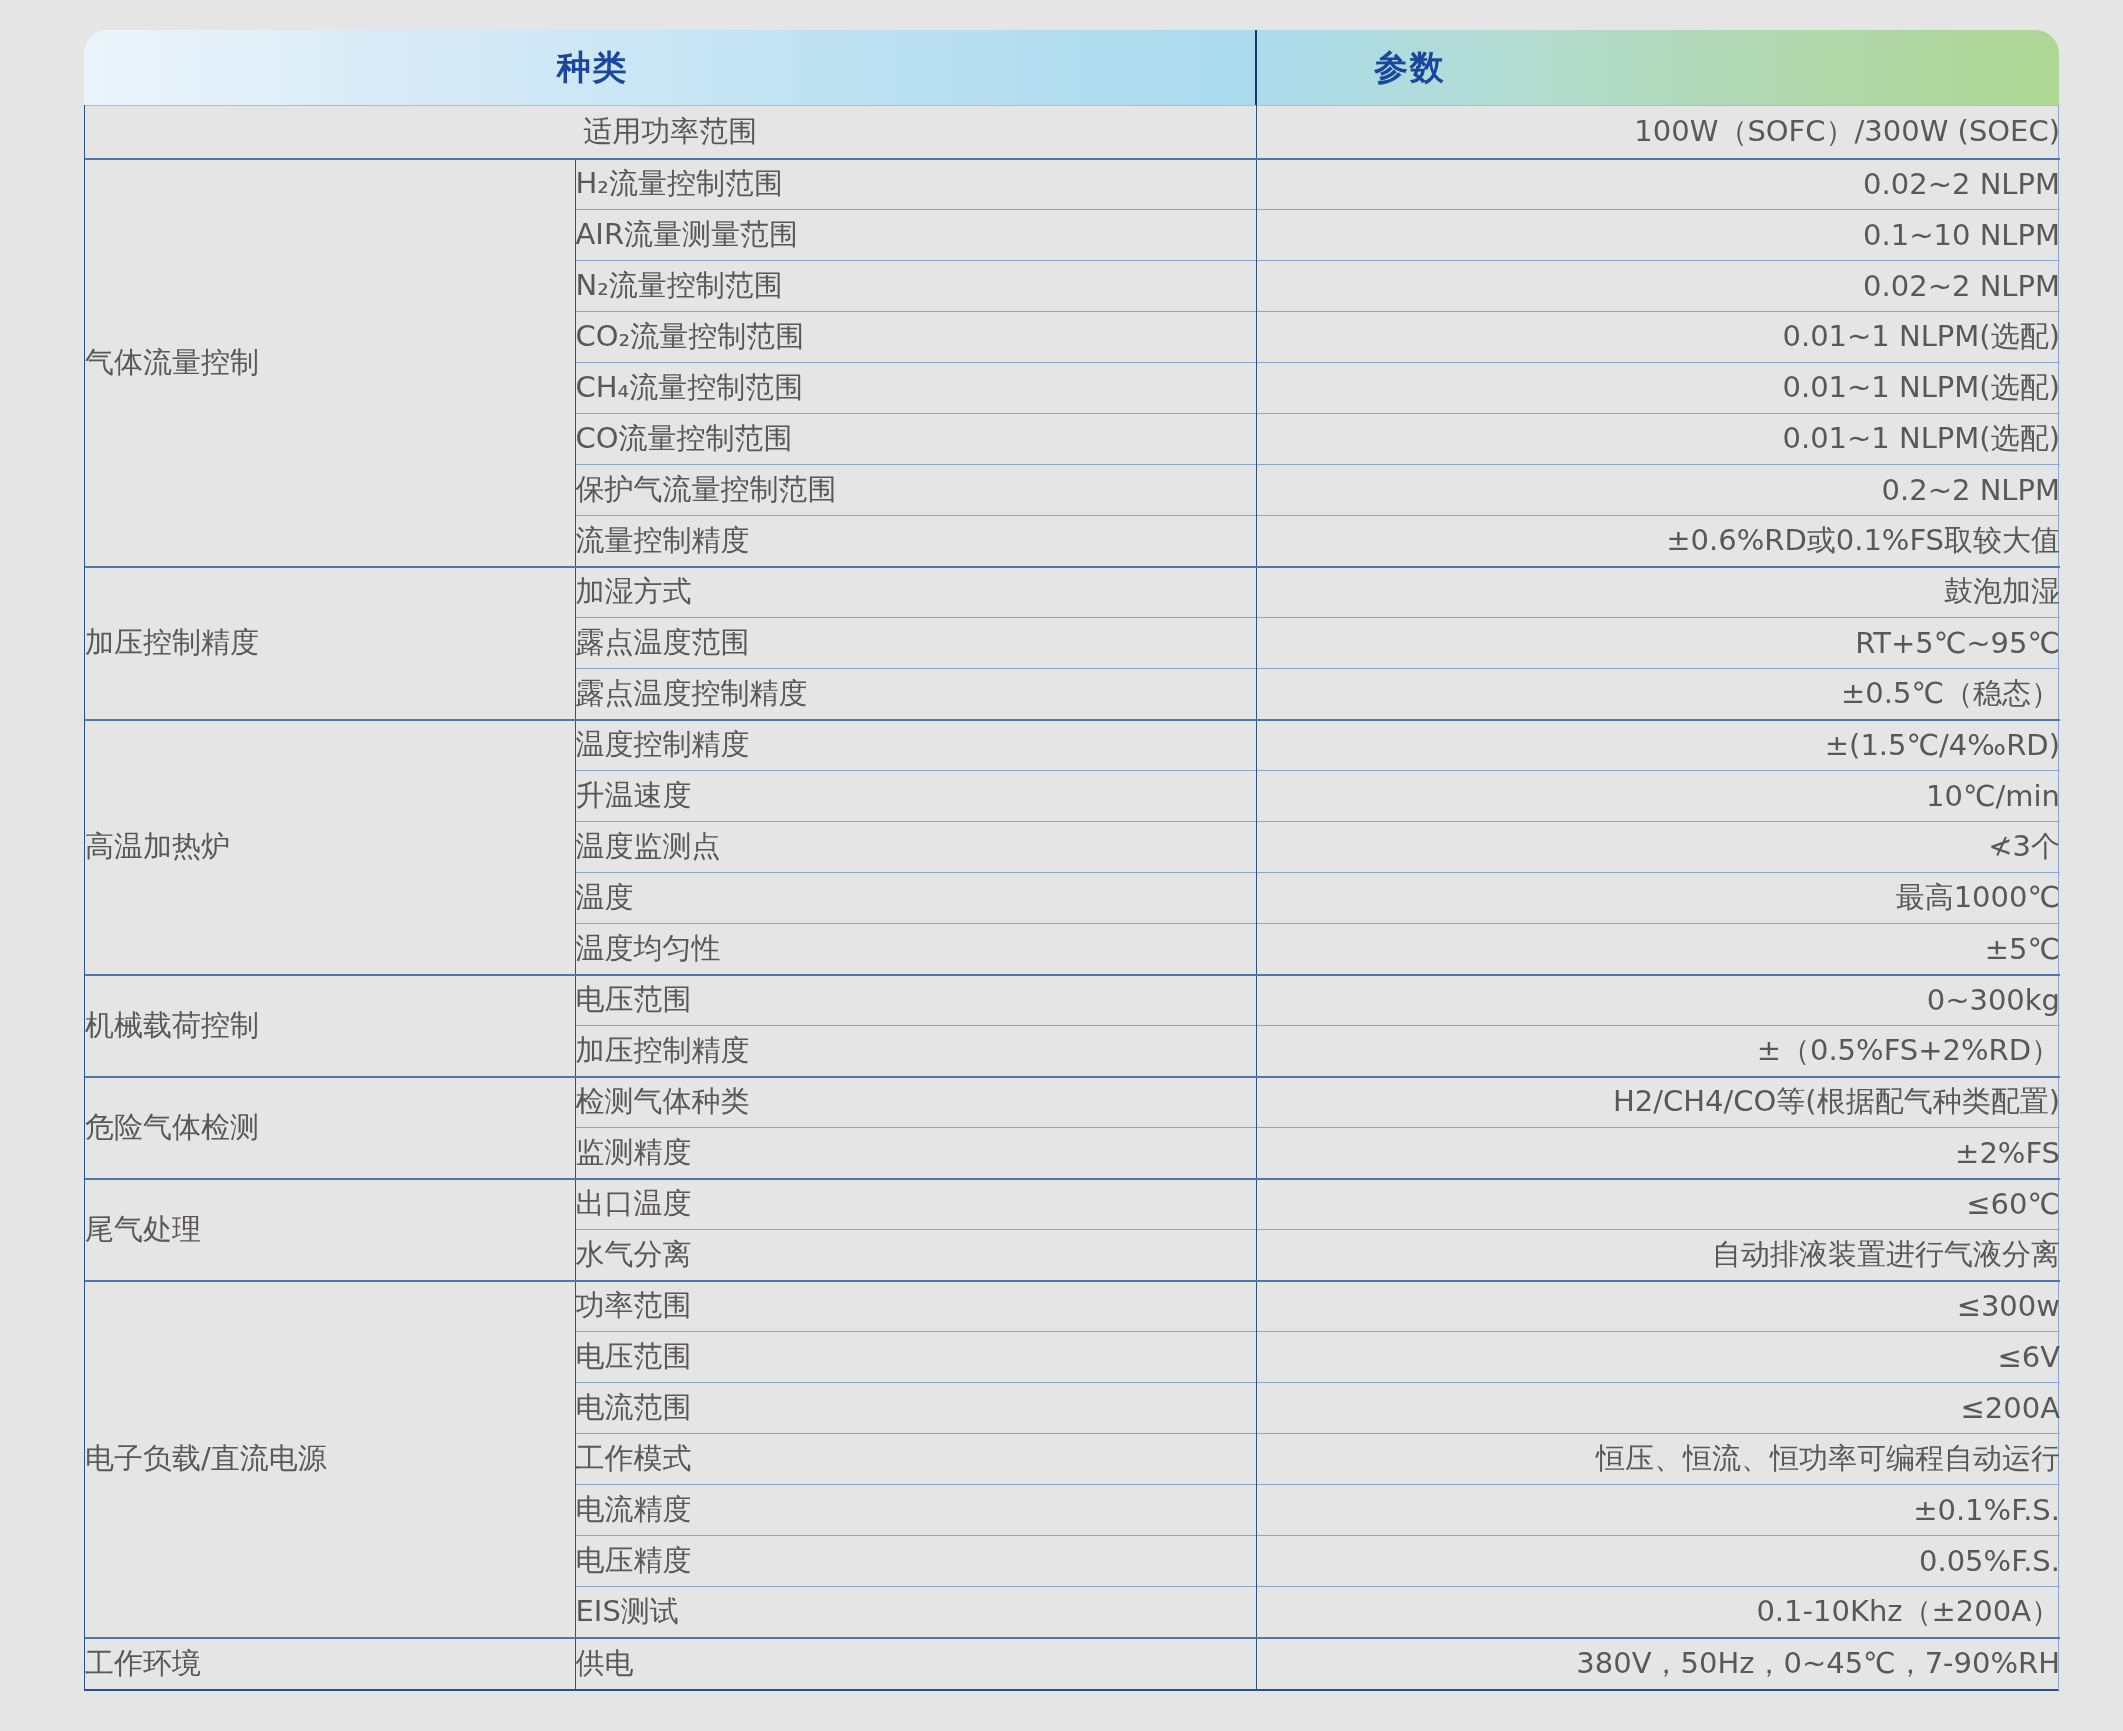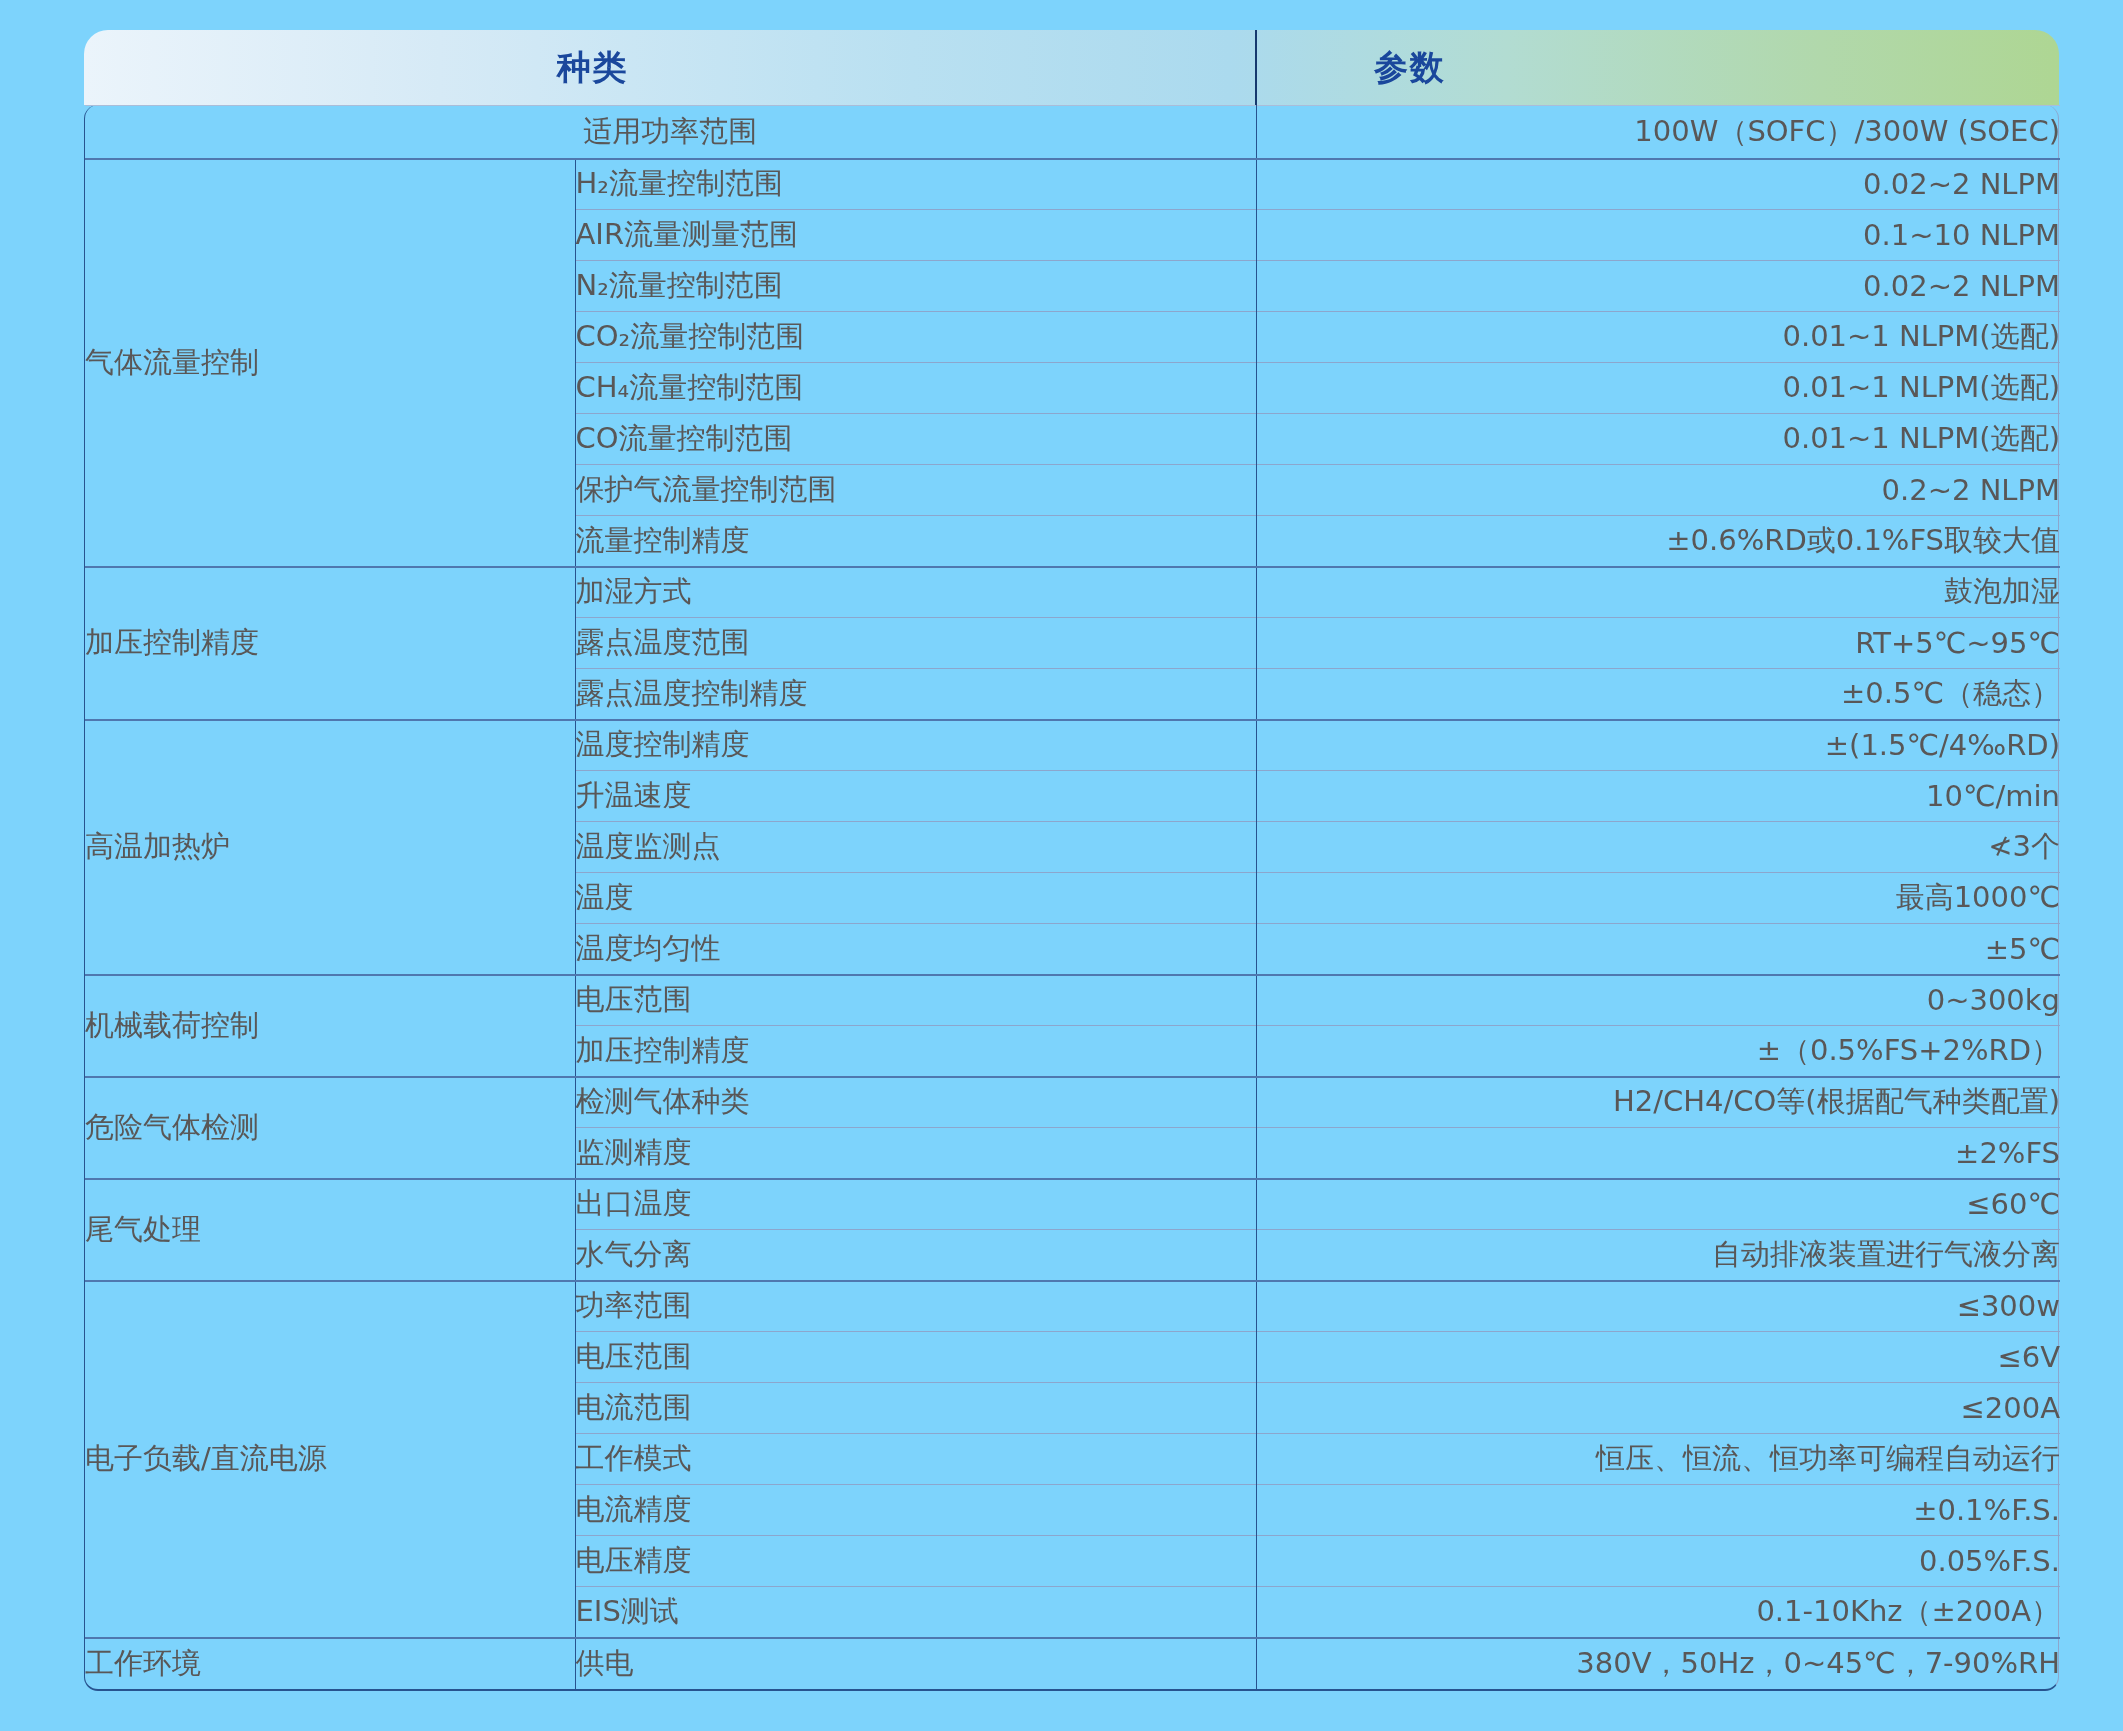--- a/index.html
+++ b/index.html
@@ -1,19 +1,19 @@
 <!DOCTYPE html>
 <html style="font-size:13.7px"><head>
 <meta charset="utf-8">
 <style>
   html,body{margin:0;padding:0;background:#ffffff;}
   .page{
     position:relative;
     width:2124px;height:1732px;
-    background:#7dd3fc;
+    background:#e5e5e5;
     font-family:"DejaVu Sans","Liberation Sans",sans-serif;
     color:#595757;
     text-decoration:underline;
   }
   .tbl{
     position:absolute;left:84px;top:30px;width:1975px;
   }
   
   .thead{
     position:relative;
@@ -34,21 +34,20 @@
   .th-param{left:1290px;}
   .th-divider{
     position:absolute;top:0;left:1171px;width:1.7px;height:75px;
     background:#16396e;
   }
   
   .body-wrap{
     border-left:1.7px solid #27538f;
     border-right:1.7px solid #8ca6cd;
     border-bottom:2.6px solid #27538f;
-    border-radius:14px;
   }
   table.spec{
     width:100%;
     border-collapse:collapse;
     table-layout:fixed;
     font-size:29px;
     color:#595757;
   }
   table.spec td{
     padding:0;

